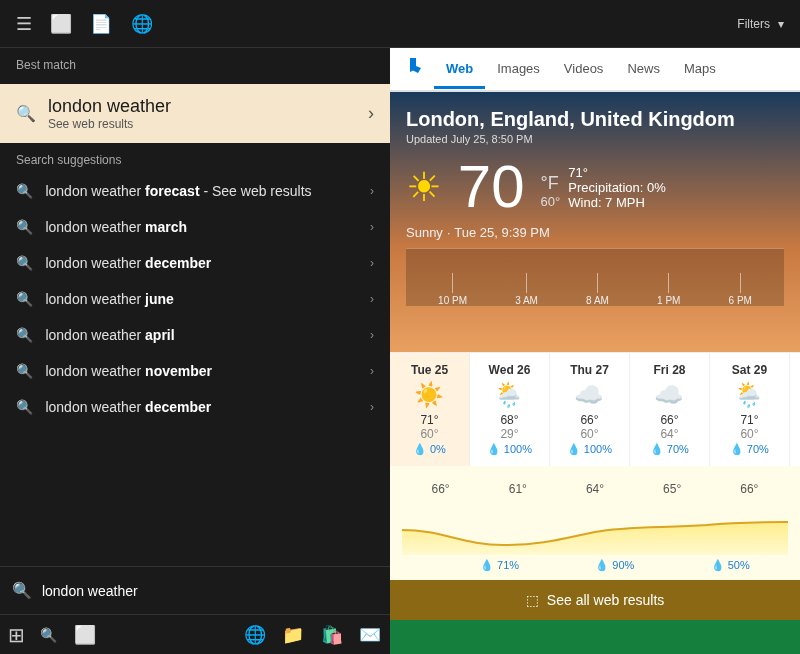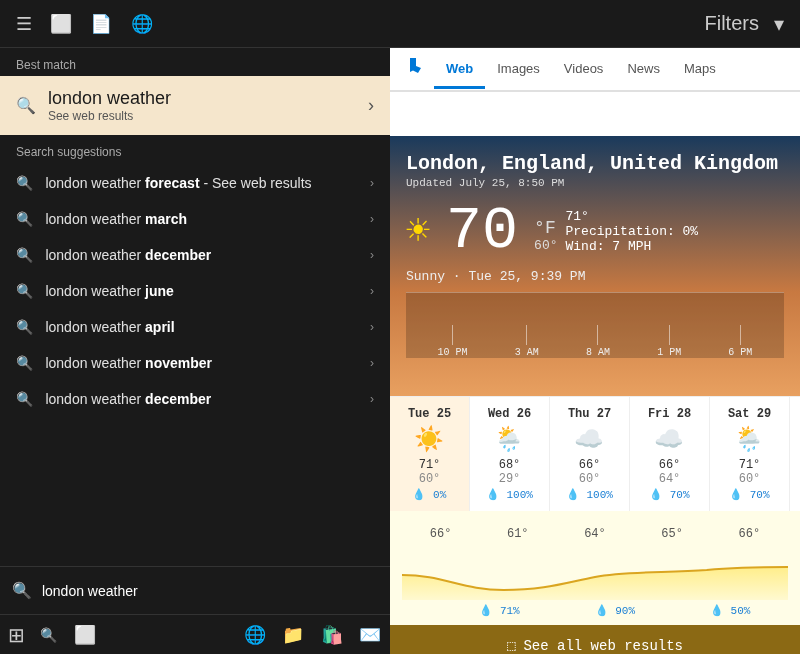--- a/index.html
+++ b/index.html
@@ -10,39 +10,39 @@
       background: #1a1a1a;
       height: 48px;
       display: flex;
       align-items: center;
       justify-content: space-between;
       padding: 0 16px;
       border-bottom: 1px solid #333;
     }
     .top-bar-icons { display: flex; gap: 18px; align-items: center; }
     .top-bar-icon { color: #ccc; font-size: 18px; cursor: pointer; }
-    .filters-btn { color: #ccc; font-size: 20px; cursor: pointer; display: flex; align-items: center; gap: 15px; }
+    .filters-btn { color: #ccc; font-size: 12px; cursor: pointer; display: flex; align-items: center; gap: 8px; }
 
     
     .main { display: flex; flex: 1; overflow: hidden; }
 
     
     .sidebar {
       width: 390px;
       background: #1a1a1a;
       color: #fff;
       display: flex;
       flex-direction: column;
       overflow: hidden;
     }
 
     .best-match-label {
       font-size: 12px;
       color: #aaa;
-      padding: 10px 16px 4px 16px;
+      padding: 10px 16px 12px 16px;
       text-transform: none;
     }
 
     .best-match-item {
       background: #f5e6cc;
       margin: 0 0;
       padding: 12px 16px;
       display: flex;
       align-items: center;
       justify-content: space-between;
@@ -106,21 +106,20 @@
     .taskbar-icon { color: #ccc; font-size: 18px; cursor: pointer; }
     .taskbar-icon.windows { font-size: 20px; }
 
     
     .right-panel {
       flex: 1;
       background: #fff;
       display: flex;
       flex-direction: column;
       overflow: hidden;
-      gap: 44px;
     }
 
     
     .bing-tabs {
       display: flex;
       align-items: center;
       background: #fff;
       border-bottom: 2px solid #e0e0e0;
       padding: 0 12px;
       height: 44px;
@@ -134,22 +133,21 @@
       cursor: pointer;
       border-bottom: 3px solid transparent;
       margin-bottom: -2px;
     }
     .tab-item.active { color: #0078d7; border-bottom-color: #0078d7; font-weight: 600; }
 
     
     .weather-card {
       flex: 1;
       overflow-y: auto;
-      background: #fdba74;
-      font-family: Liberation Mono, monospace;
+      background: #15803d;
     }
 
     .weather-hero {
       position: relative;
       background: linear-gradient(to bottom, #1a3a5c 0%, #c87941 60%, #e8a060 100%);
       color: white;
       padding: 16px;
       min-height: 260px;
     }
     .weather-location { font-size: 20px; font-weight: 600; margin-bottom: 2px; }
@@ -160,21 +158,21 @@
     .weather-units { font-size: 12px; color: #ddd; display: flex; flex-direction: column; margin-top: 8px; }
     .weather-details-right { font-size: 13px; color: #fff; margin-left: 8px; margin-top: 8px; }
     .weather-condition-time { font-size: 13px; color: #eee; margin-bottom: 8px; }
 
     
     .hourly-bar {
       display: flex;
       align-items: flex-end;
       justify-content: space-around;
       padding: 0 8px;
-      height: 66px;
+      height: 58px;
       background: rgba(0,0,0,0.2);
       border-top: 1px solid rgba(255,255,255,0.3);
     }
     .hour-mark { font-size: 10px; color: #eee; text-align: center; }
     .hour-line { width: 1px; height: 20px; background: rgba(255,255,255,0.5); margin: 0 auto 2px; }
 
     
     .forecast-row {
       display: flex;
       align-items: stretch;

